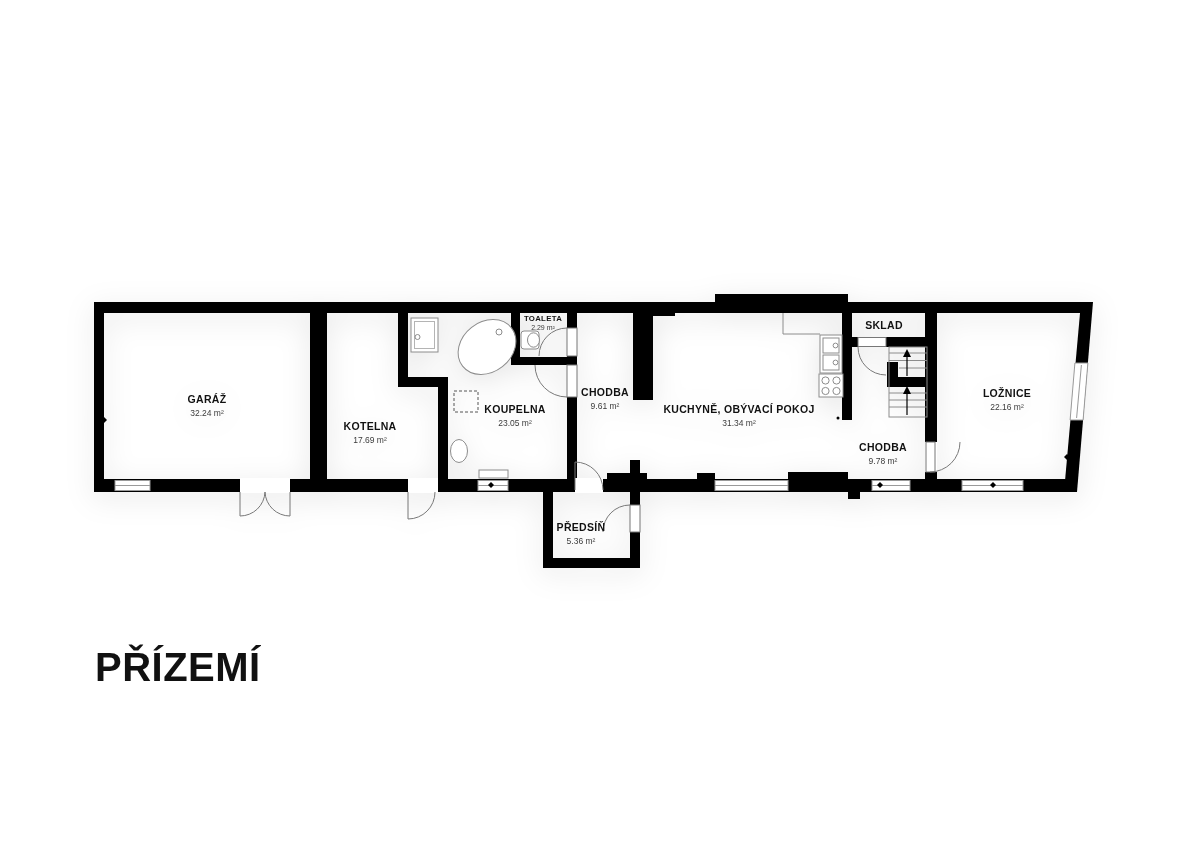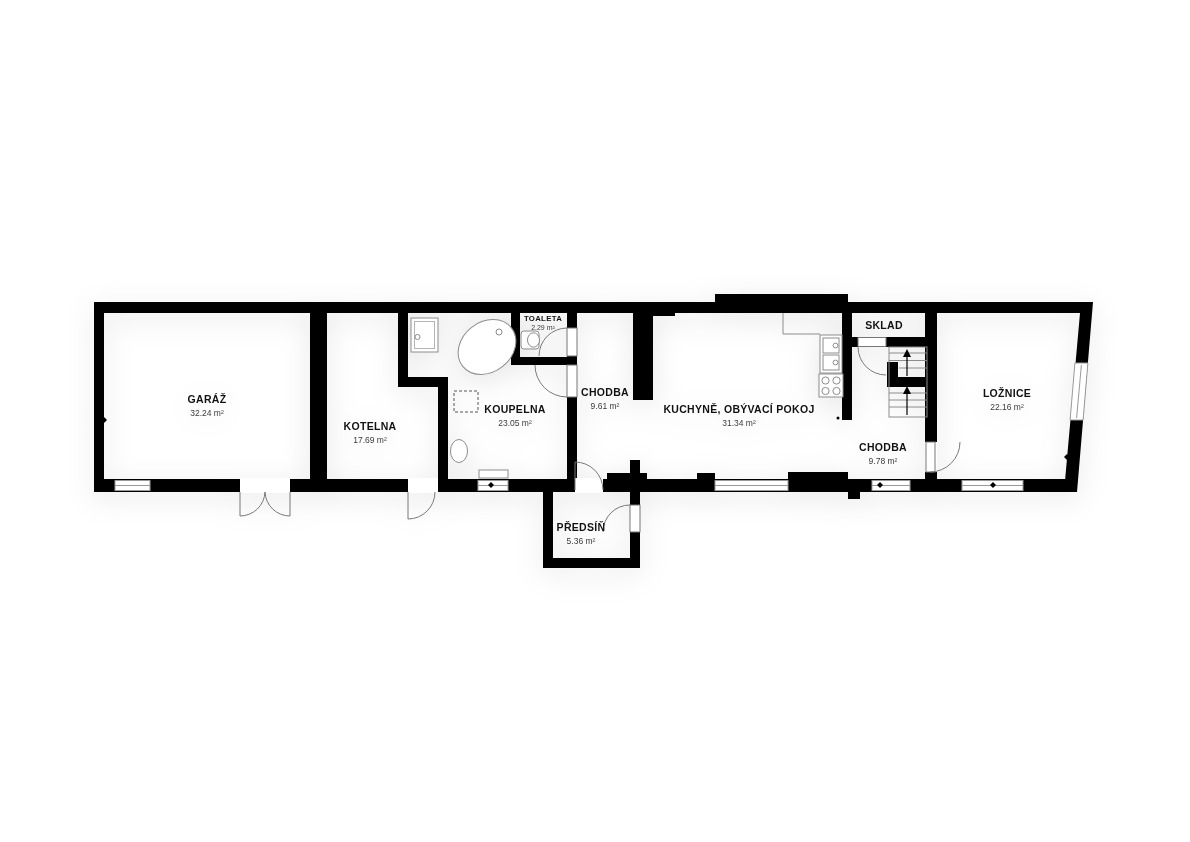--- a/index.html
+++ b/index.html
@@ -251,14 +251,15 @@
       </g>
       <g>
         <text class="rname" x="581" y="531">PŘEDSÍŇ</text>
         <text class="rarea" x="581" y="544">5.36 m²</text>
       </g>
     </g>
 
   </g>
 </svg>
 
+<div id="floor-title">PŘÍZEMÍ</div>
 
 </div>
 
 </body></html>

